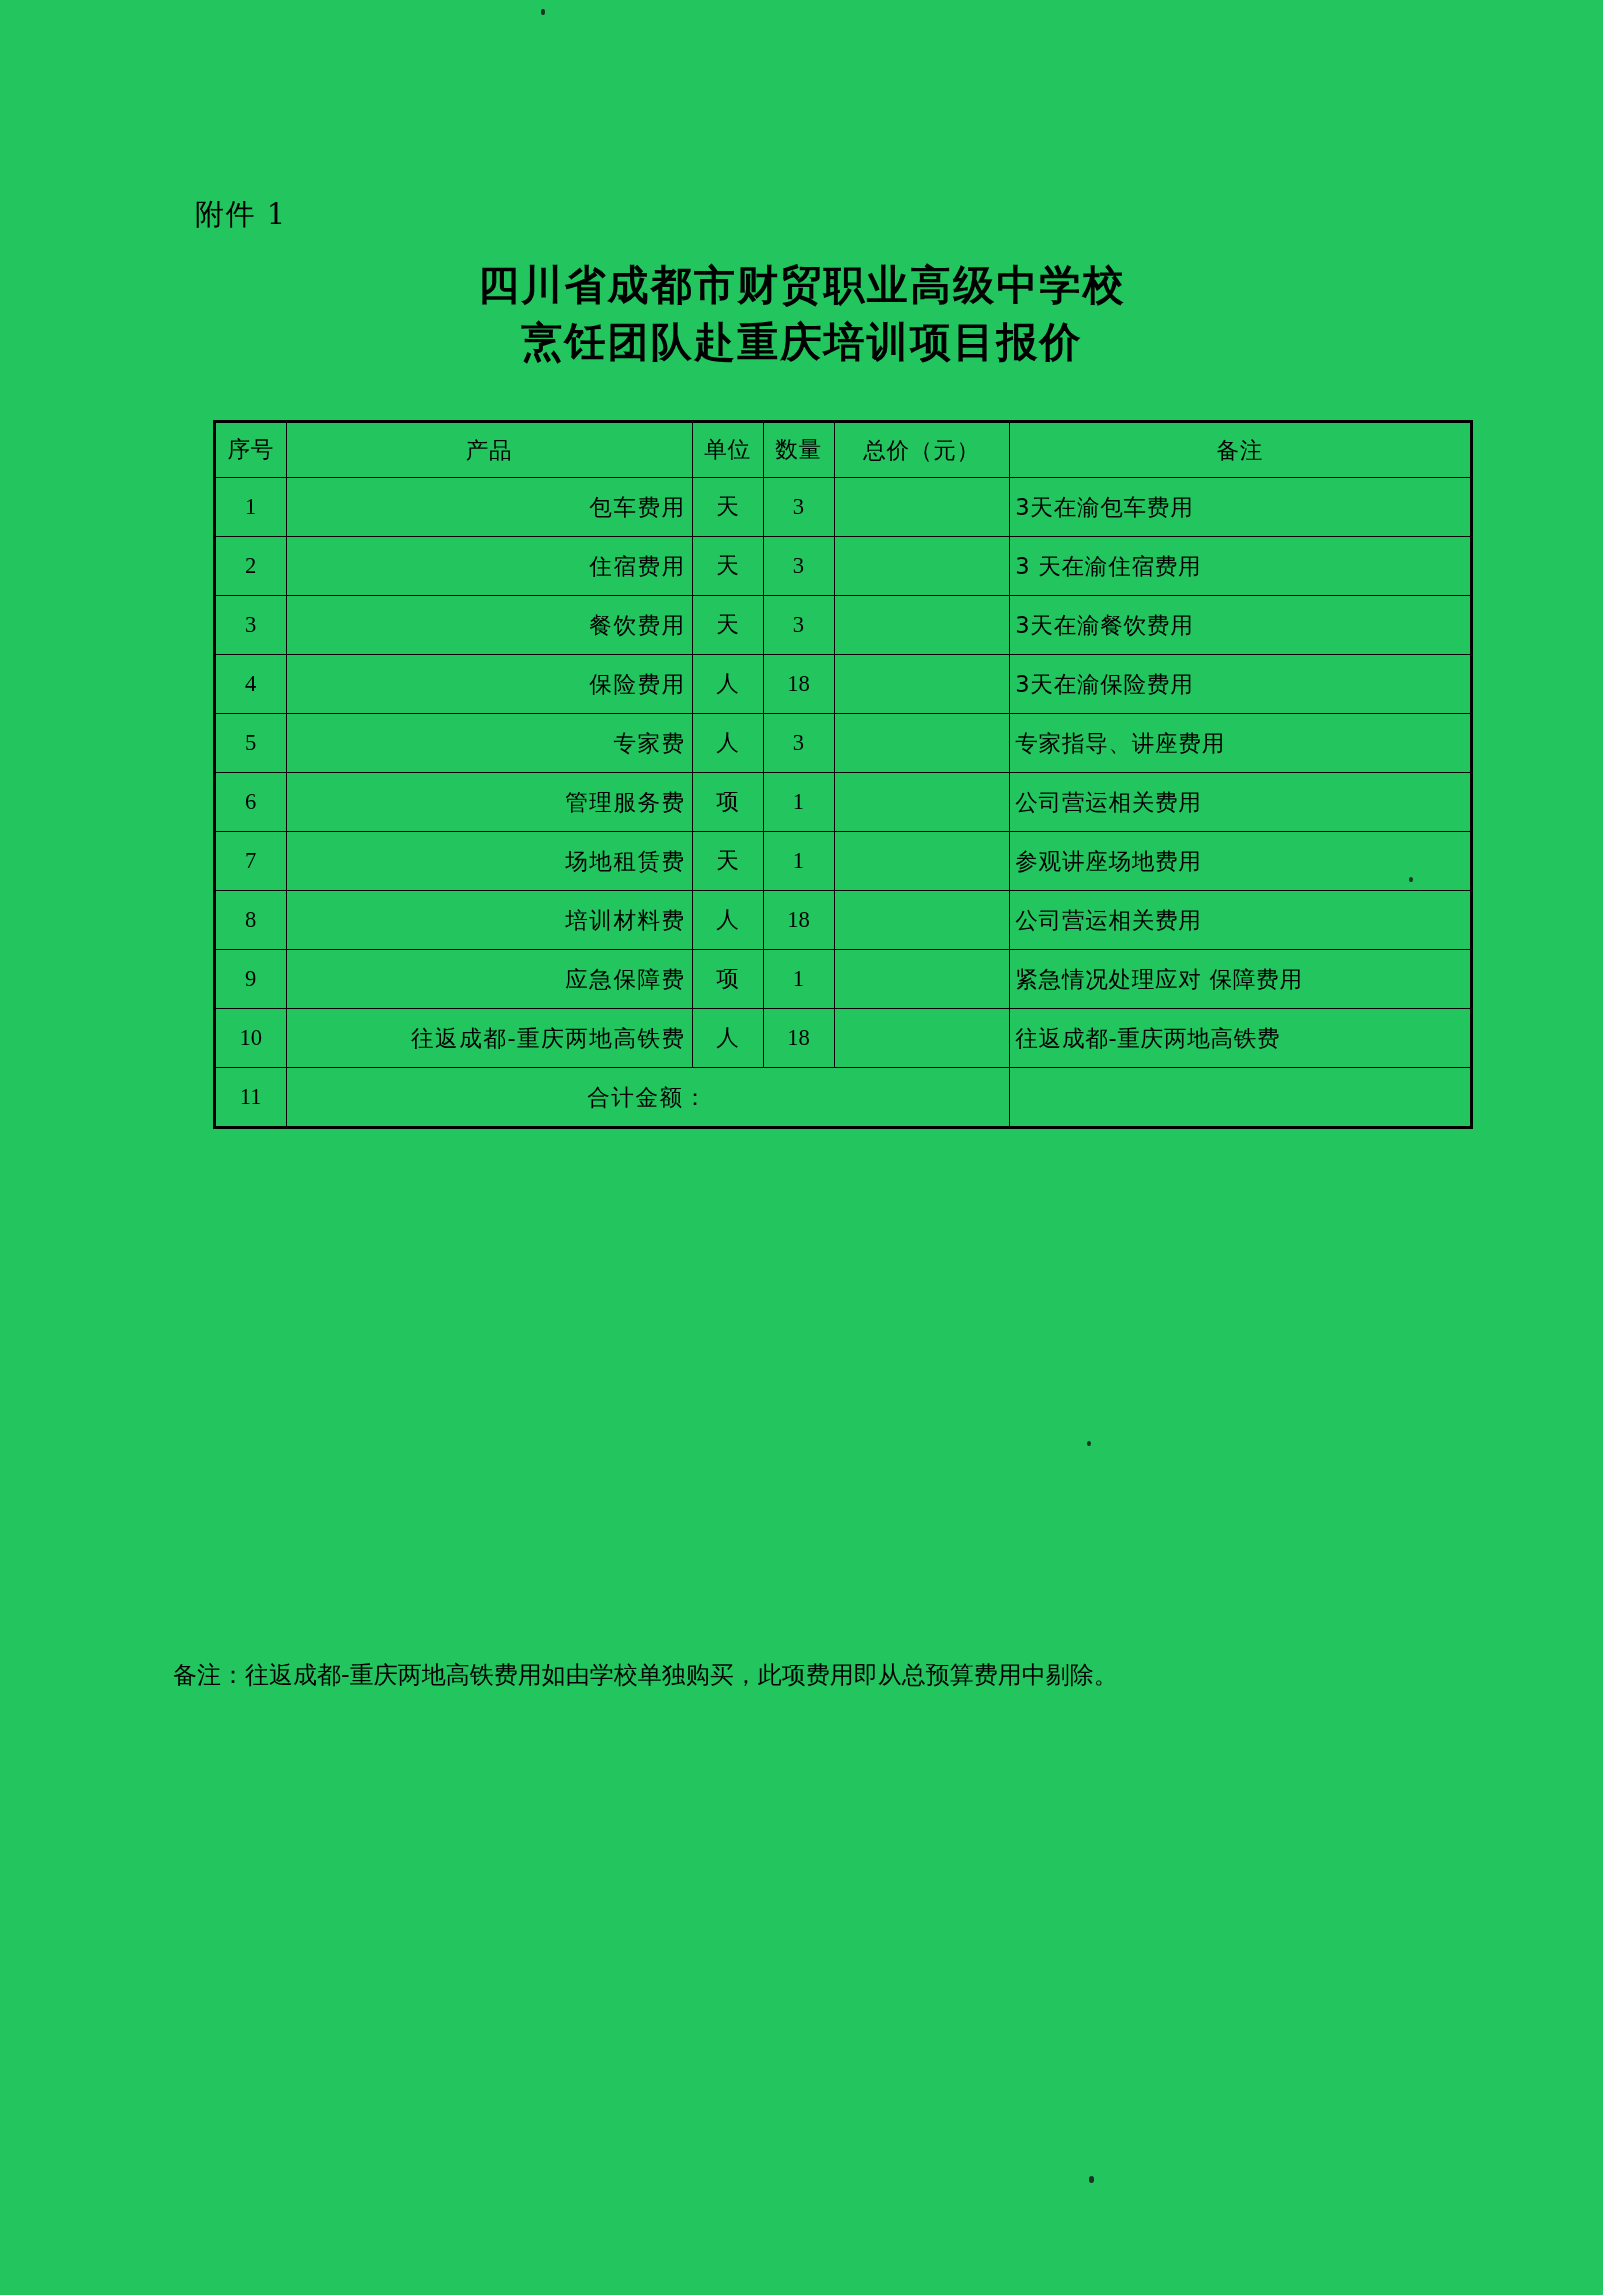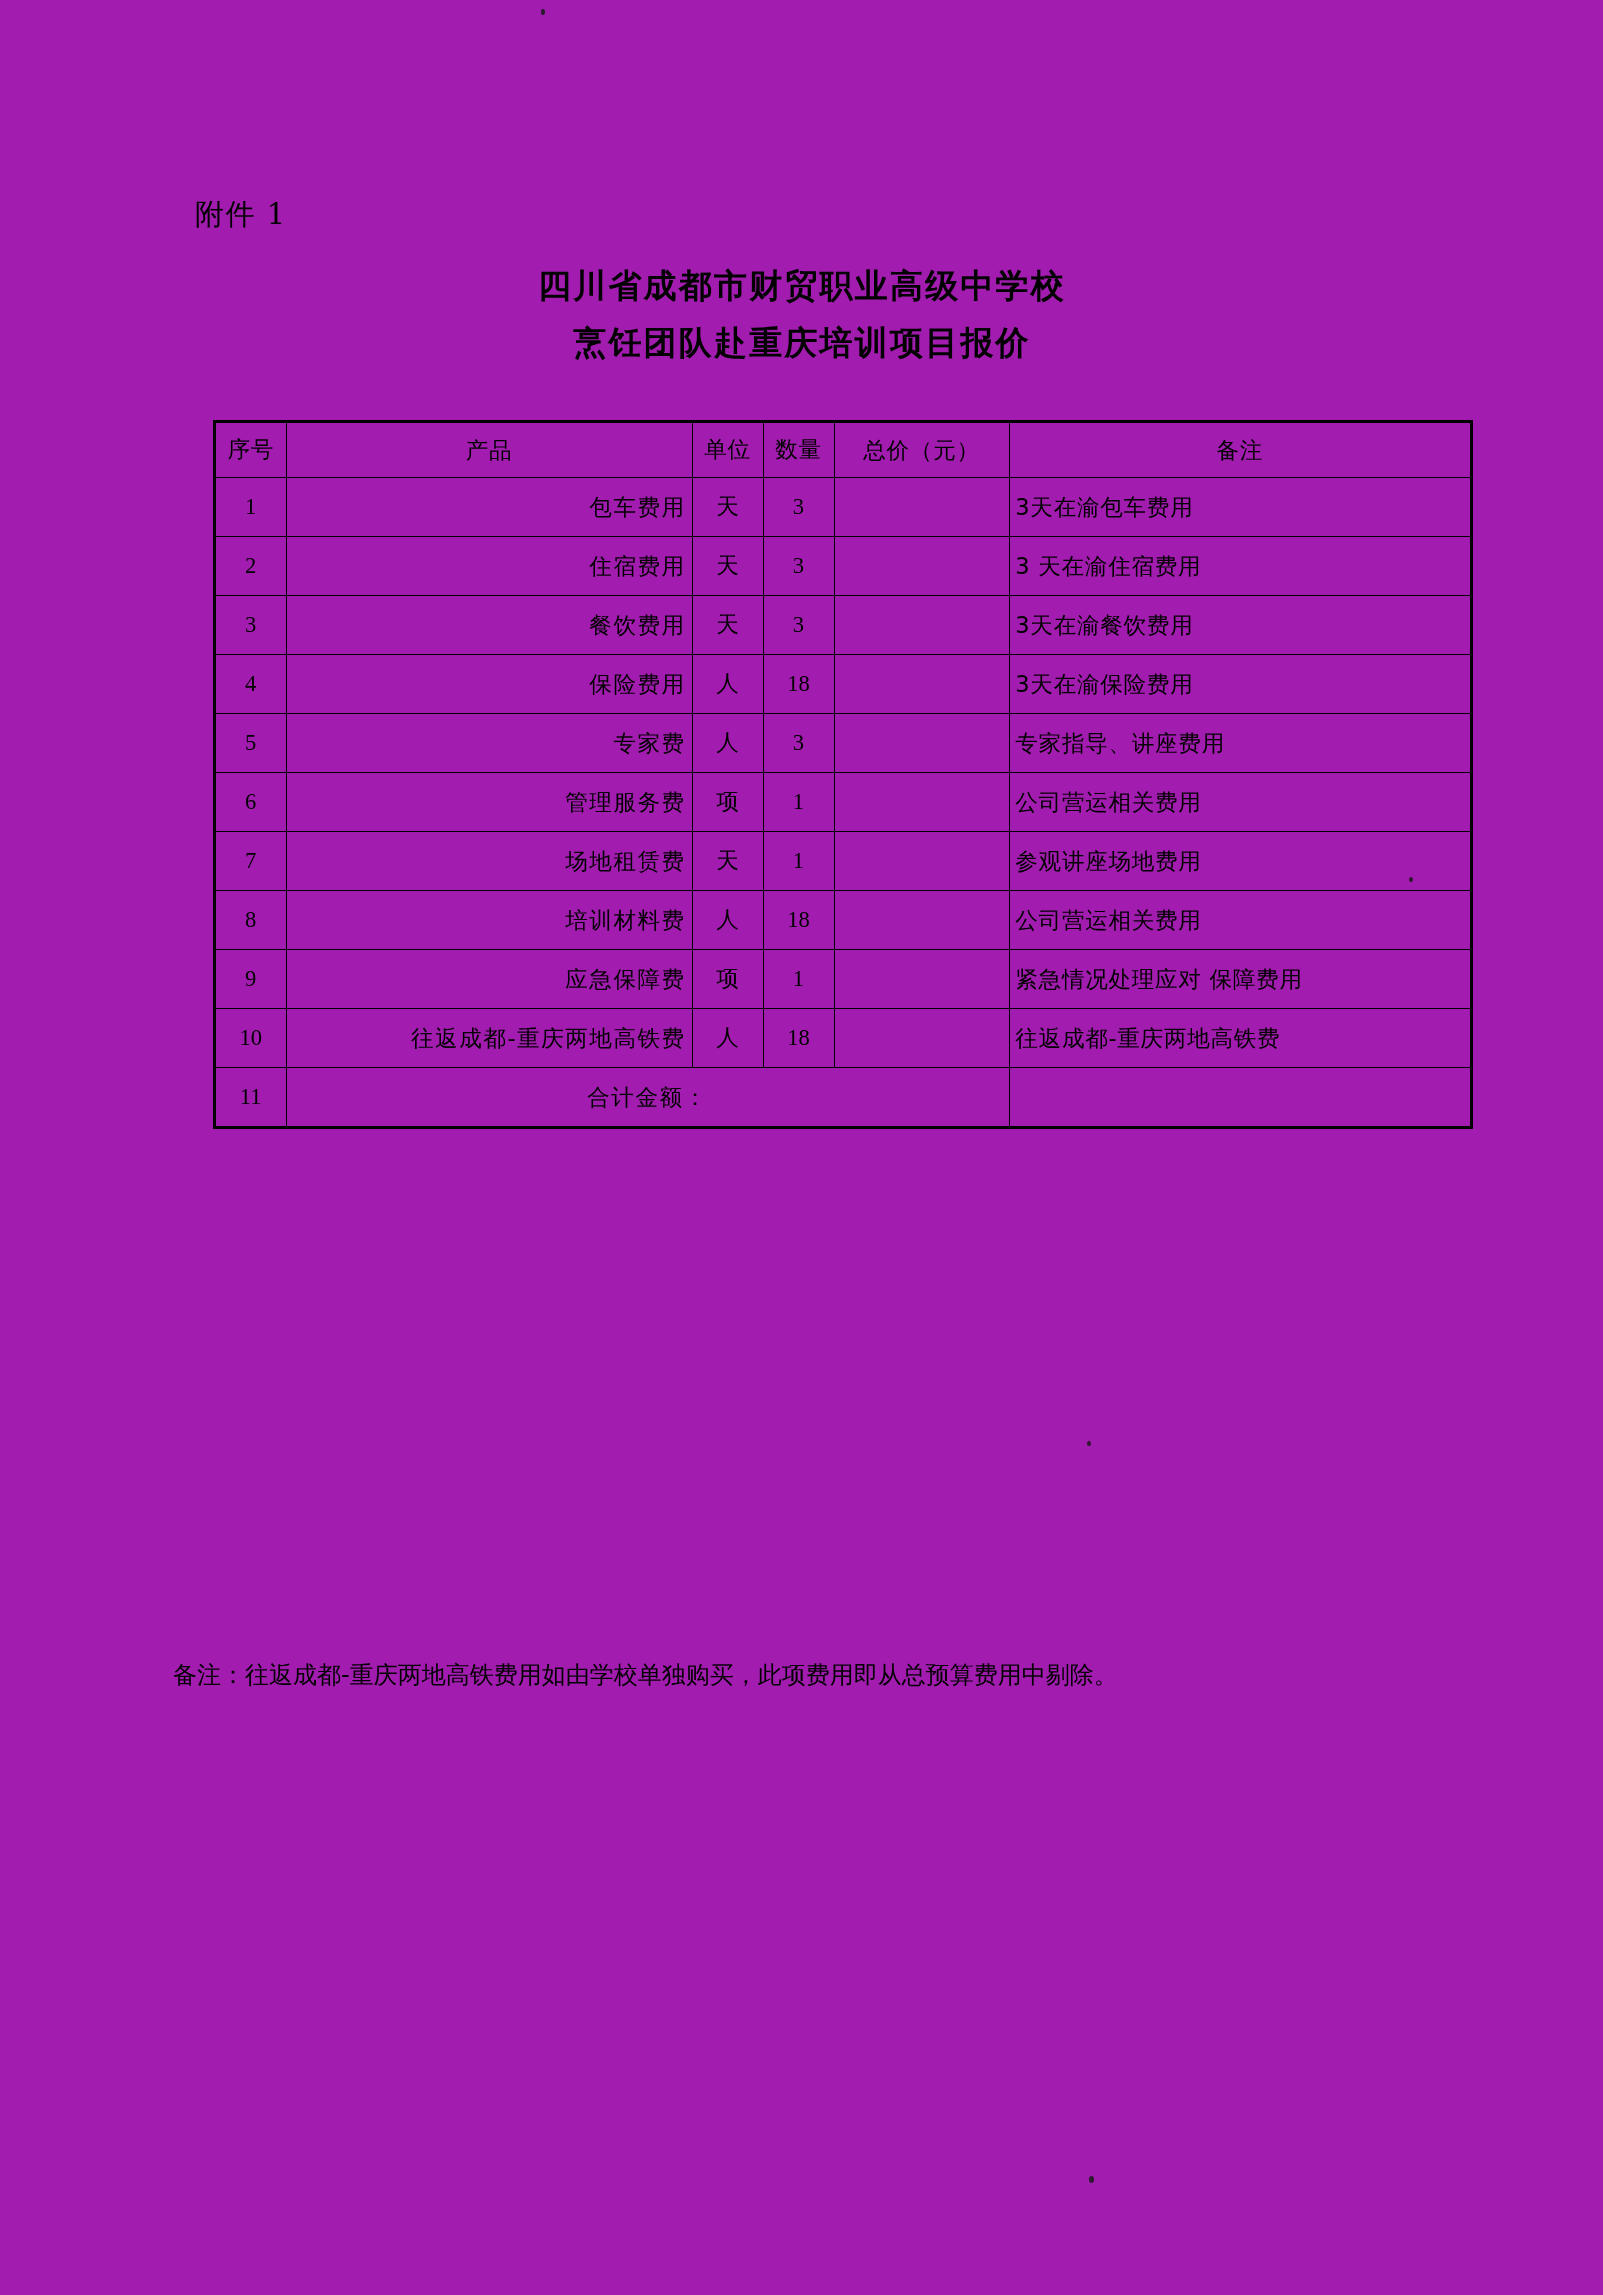--- a/index.html
+++ b/index.html
@@ -9,21 +9,21 @@
     background: #ffffff;
   }
   body {
     font-family: "Liberation Serif", "DejaVu Serif", serif;
     color: #000000;
   }
   #page {
     position: relative;
     width: 1604px;
     height: 2295px;
-    background: #a21caf;
+    background: #22c55e;
     overflow: hidden;
   }
 
   
   .speck {
     position: absolute;
     background: #1a1a1a;
     border-radius: 50%;
     opacity: .85;
   }
@@ -44,21 +44,21 @@
     position: absolute;
     left: 0;
     top: 257px;
     width: 1604px;
     text-align: center;
   }
   #doc-title .line {
     display: block;
     font-family: "DejaVu Sans", "Liberation Sans", sans-serif;
     font-weight: bold;
-    font-size: 33px;
+    font-size: 41px;
     letter-spacing: 2.2px;
     line-height: 57px;
     white-space: nowrap;
   }
 
   
   #quote-table-wrap {
     position: absolute;
     left: 190px;
     top: 421px;

